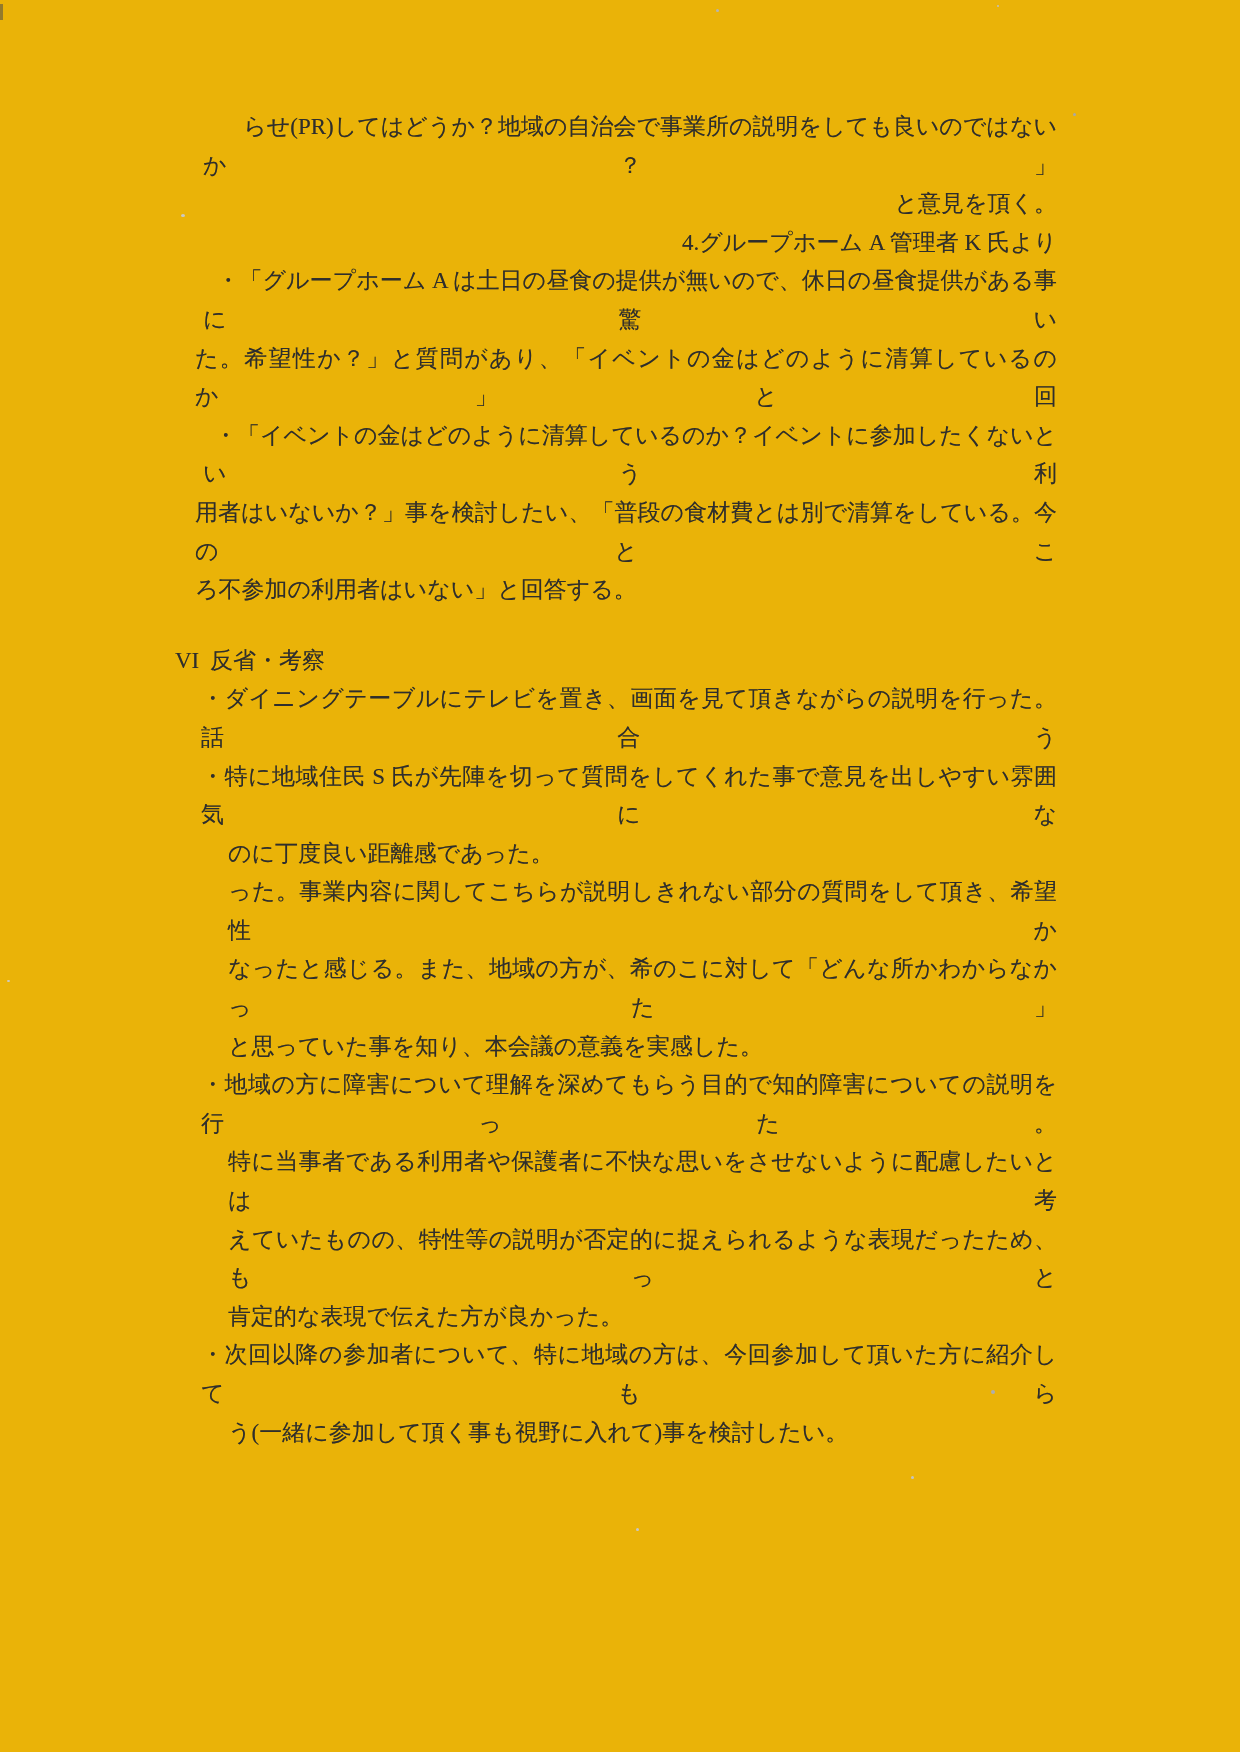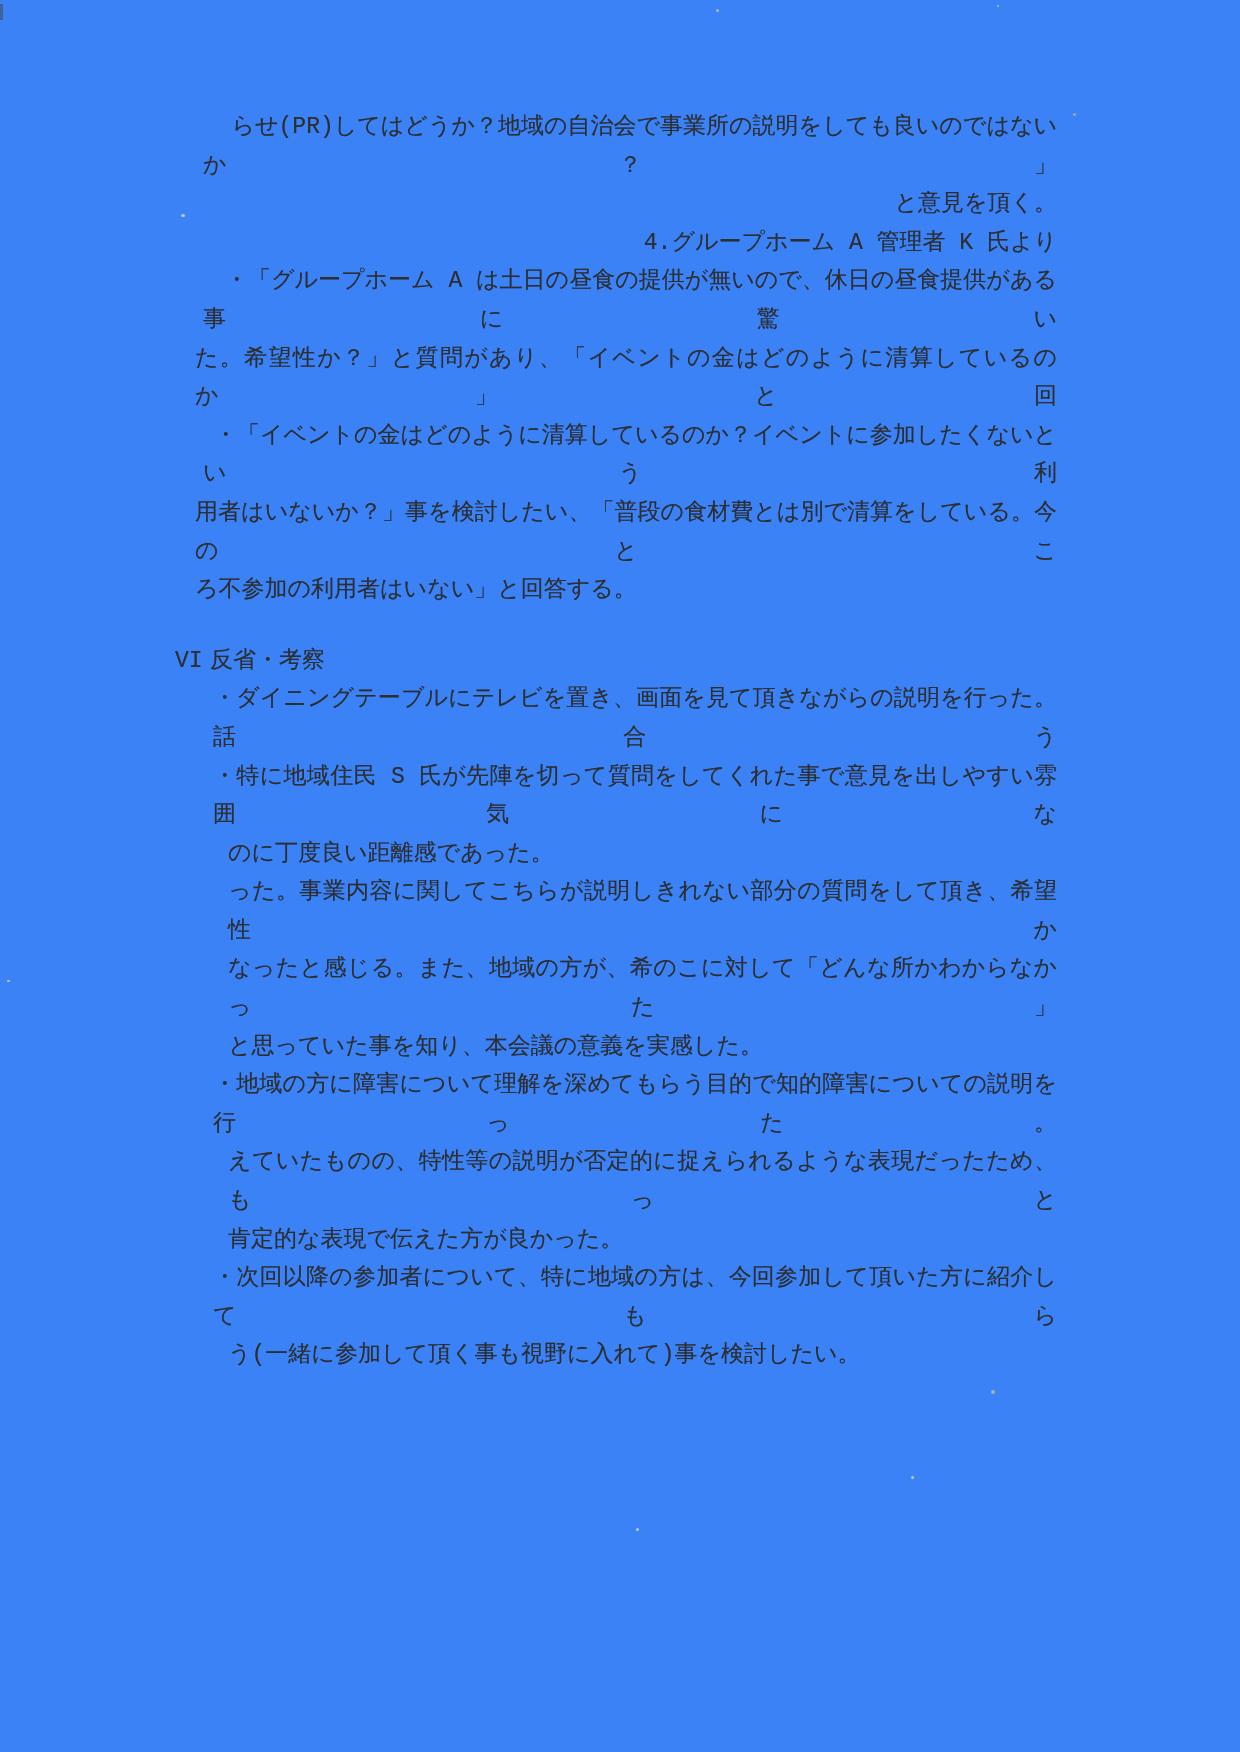--- a/index.html
+++ b/index.html
@@ -3,23 +3,23 @@
 <meta charset="utf-8">
 <style>
   html, body { margin: 0; padding: 0; }
   body { background: #e8e8e8; }
 
   .page {
     position: relative;
     width: 1240px;
     height: 1752px;
     margin: 0 auto;
-    background: #3b82f6;
+    background: #eab308;
     overflow: hidden;
-    font-family: Liberation Mono, monospace;
+    font-family: Liberation Serif, serif;
     color: #2e2e2e;
   }
 
   .content {
     position: absolute;
     left: 195px;
     top: 108px;
     width: 862px;
     font-size: 23px;
     line-height: 38.6px;
@@ -33,21 +33,21 @@
     white-space: normal;
     text-align: justify;
     text-align-last: justify;
   }
 
   
   .first { margin-left: 8px; text-align: right; }      
 
   
   .vi-head { margin-left: -20px; margin-top: 32px; }
-  .vi-first { margin-left: 18px; }  
+  .vi-first { margin-left: 6px; }  
   .vi-wrap  { margin-left: 33px; }  
 
   .num { display: inline-block; width: 50px; }
   .numeral { display: inline-block; width: 35px; }
 
   
   .speck {
     position: absolute;
     border-radius: 50%;
     pointer-events: none;
@@ -97,20 +97,21 @@
 
     <div class="l vi-first full">・ダイニングテーブルにテレビを置き、画面を見て頂きながらの説明を行った。話合う</div>
     <div class="l vi-first full">・特に地域住民 S 氏が先陣を切って質問をしてくれた事で意見を出しやすい雰囲気にな</div>
 
     <div class="l vi-wrap">のに丁度良い距離感であった。</div>
     <div class="l vi-wrap full">った。事業内容に関してこちらが説明しきれない部分の質問をして頂き、希望性か</div>
     <div class="l vi-wrap full">なったと感じる。また、地域の方が、希のこに対して「どんな所かわからなかった」</div>
     <div class="l vi-wrap">と思っていた事を知り、本会議の意義を実感した。</div>
 
     <div class="l vi-first full">・地域の方に障害について理解を深めてもらう目的で知的障害についての説明を行った。</div>
+    <div class="l vi-wrap full">特に当事者である利用者や保護者に不快な思いをさせないように配慮したいとは考</div>
     <div class="l vi-wrap full">えていたものの、特性等の説明が否定的に捉えられるような表現だったため、もっと</div>
     <div class="l vi-wrap">肯定的な表現で伝えた方が良かった。</div>
 
     <div class="l vi-first full">・次回以降の参加者について、特に地域の方は、今回参加して頂いた方に紹介してもら</div>
     <div class="l vi-wrap">う(一緒に参加して頂く事も視野に入れて)事を検討したい。</div>
 
   </div>
 </div>
 
 </body></html>

